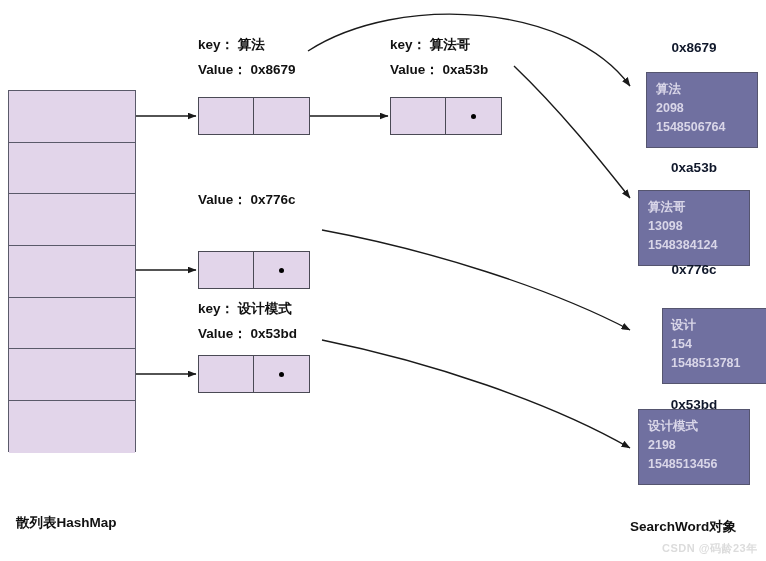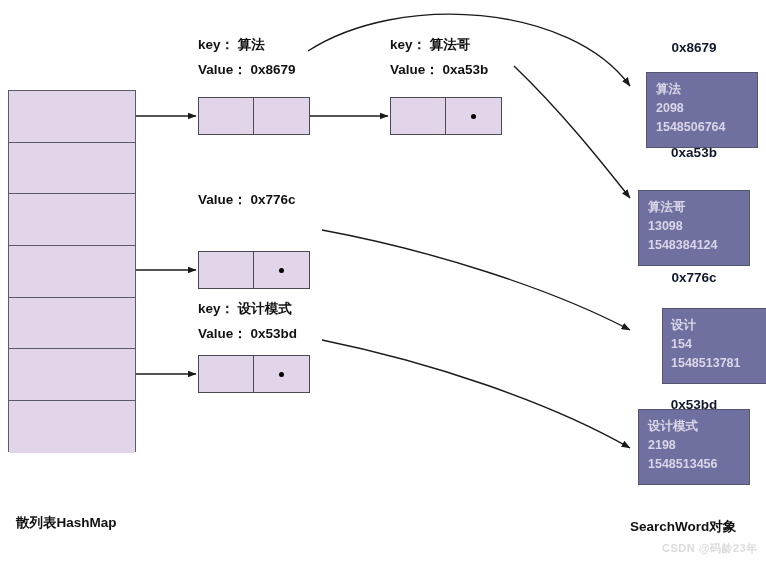--- a/index.html
+++ b/index.html
@@ -210,28 +210,28 @@
     </div>
   </div>
 
   <div class="obj-addr" style="left:638px; top:40px; width:112px;">0x8679</div>
   <div class="obj-box" style="left:638px; top:72px;margin-left:8px;">
     <span class="obj-line">算法</span>
     <span class="obj-line">2098</span>
     <span class="obj-line">1548506764</span>
   </div>
 
-  <div class="obj-addr" style="left:638px; top:145px; width:112px;">0xa53b</div>
+  <div class="obj-addr" style="left:638px; top:160px; width:112px;">0xa53b</div>
   <div class="obj-box" style="left:638px; top:190px;">
     <span class="obj-line">算法哥</span>
     <span class="obj-line">13098</span>
     <span class="obj-line">1548384124</span>
   </div>
 
-  <div class="obj-addr" style="left:638px; top:270px; width:112px;">0x776c</div>
+  <div class="obj-addr" style="left:638px; top:262px; width:112px;">0x776c</div>
   <div class="obj-box" style="left:662px; top:308px;padding-left:8px;">
     <span class="obj-line">设计</span>
     <span class="obj-line">154</span>
     <span class="obj-line">1548513781</span>
   </div>
 
   <div class="obj-addr" style="left:638px; top:397px; width:112px;">0x53bd</div>
   <div class="obj-box" style="left:638px; top:409px;">
     <span class="obj-line">设计模式</span>
     <span class="obj-line">2198</span>

